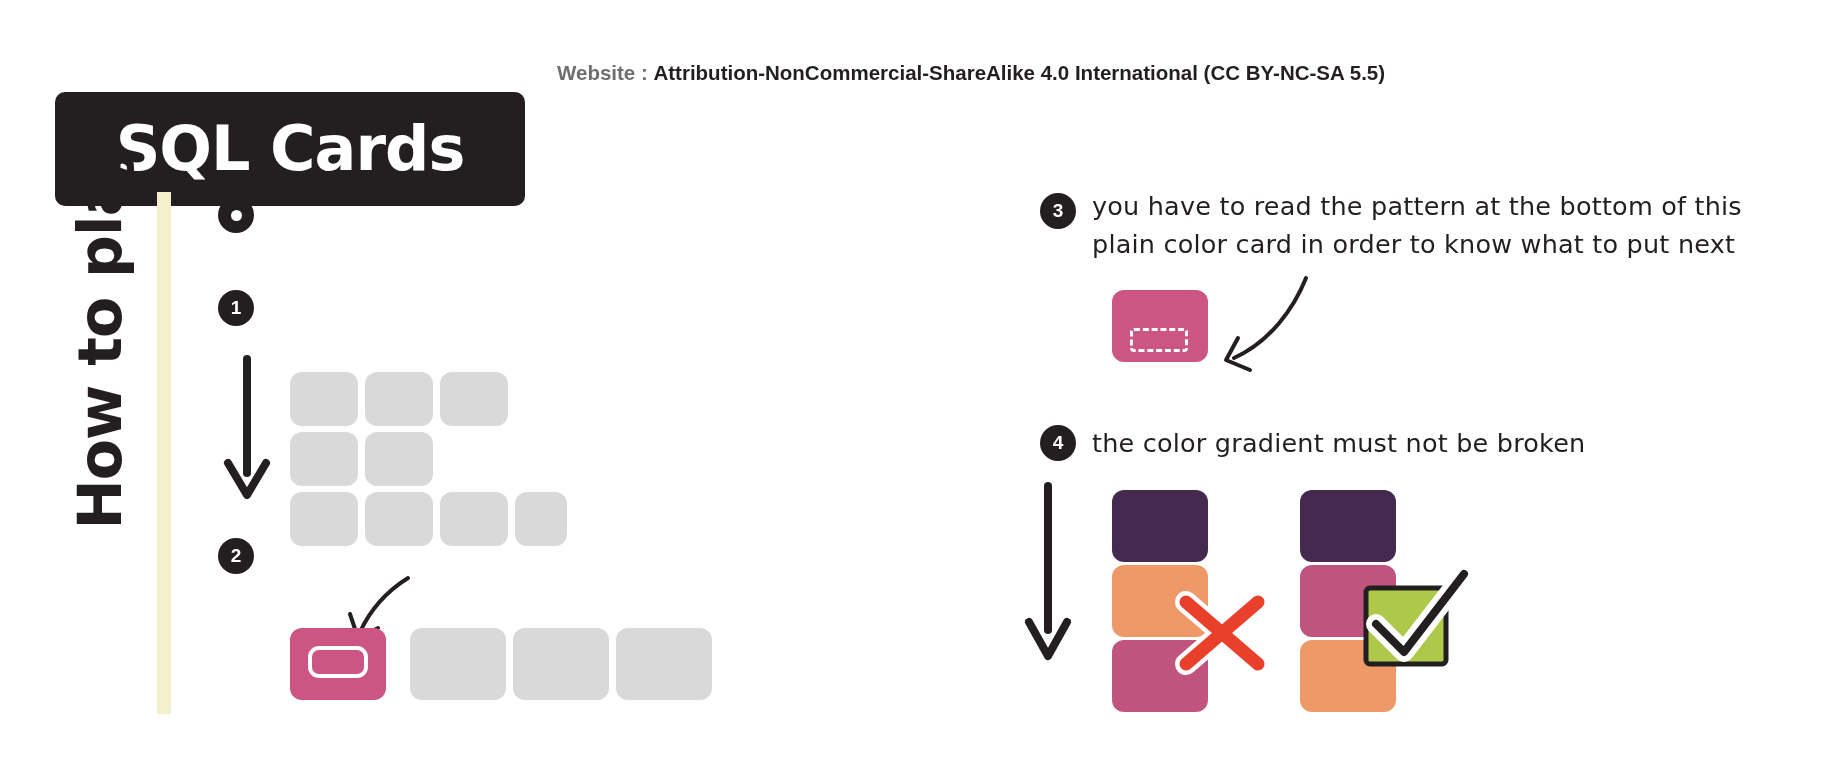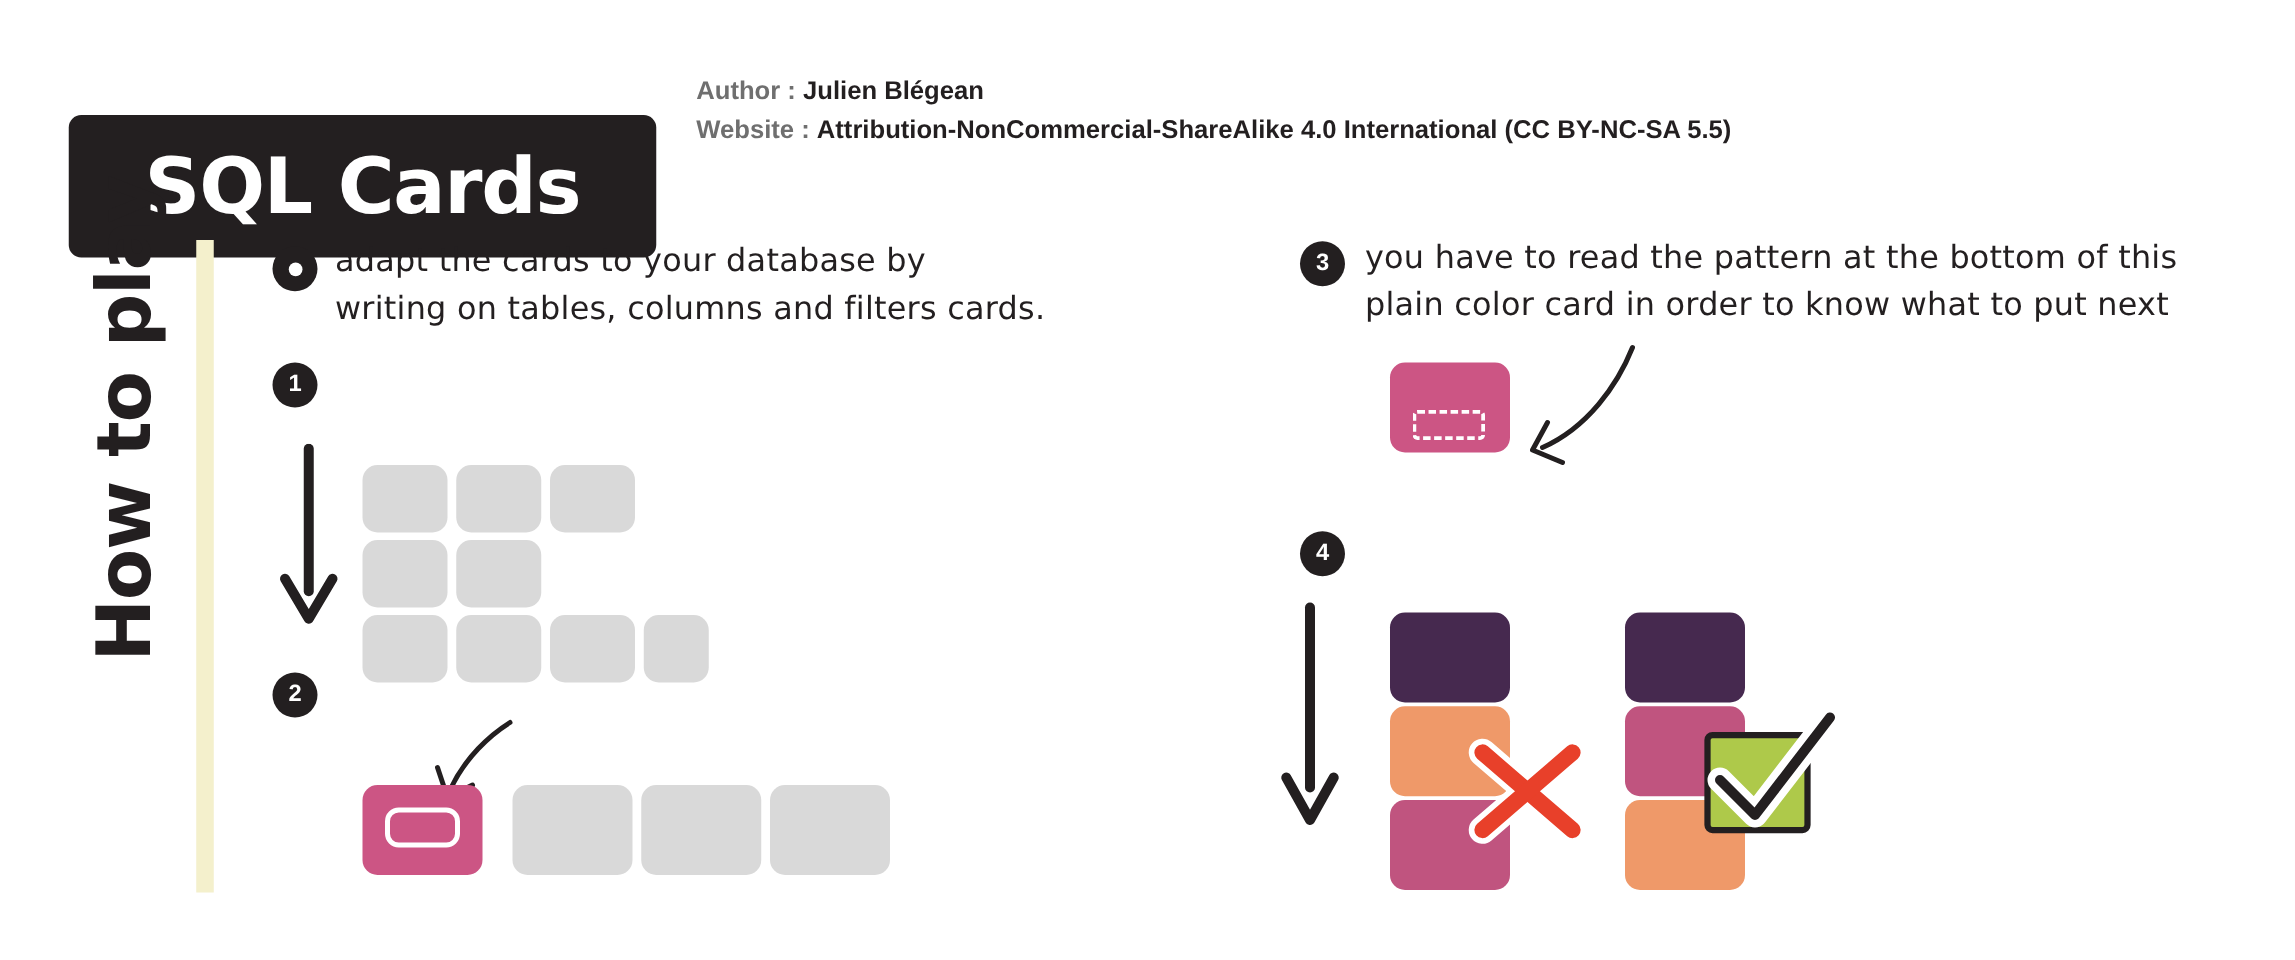--- a/index.html
+++ b/index.html
@@ -131,35 +131,29 @@
 <body>
 
 <div id="page">
 
   <div class="title-pill">
     <span class="txt">SQL Cards</span>
   </div>
 
   <div class="meta">
     <span class="row">
-      <span class="lbl">Author :</span>
-      <span class="val">Julien Blégean</span>
-    </span>
-    <span class="row">
       <span class="lbl">Website :</span>
       <span class="val">Attribution-NonCommercial-ShareAlike 4.0 International (CC BY-NC-SA 5.5)</span>
     </span>
   </div>
 
   <div class="vert-bar"></div>
   <div class="vert-title">How to play</div>
 
   <div class="bullet dot" style="left:218px; top:197px;"></div>
-  <div class="hand" style="left:268px; top:190px; width:640px;">adapt the cards to your database by
-writing on tables, columns and filters cards.</div>
 
   <div class="bullet" style="left:218px; top:290px;">1</div>
 
   <svg class="arrow-svg" style="left:222px; top:355px;" width="60" height="150" viewBox="0 0 60 150">
     <path d="M25 4 L25 118" stroke="#231f20" stroke-width="8" fill="none" stroke-linecap="round"></path>
     <path d="M6 108 L25 140 L44 108" stroke="#231f20" stroke-width="8" fill="none" stroke-linecap="round" stroke-linejoin="round"></path>
   </svg>
 
   <div class="card" style="left:290px; top:372px; width:68px; height:54px;"></div>
   <div class="card" style="left:365px; top:372px; width:68px; height:54px;"></div>
@@ -194,20 +188,21 @@
   <div class="card" style="left:1112px; top:290px; width:96px; height:72px; background:#cc5584;">
     <div class="dashed-chip" style="left:18px; top:38px; width:58px; height:24px;"></div>
   </div>
 
   <svg class="arrow-svg" style="left:1190px; top:272px;" width="130" height="110" viewBox="0 0 130 110">
     <path d="M116 6 C104 36, 80 70, 44 86" stroke="#231f20" stroke-width="4" fill="none" stroke-linecap="round"></path>
     <path d="M60 98 L36 88 L48 66" stroke="#231f20" stroke-width="4" fill="none" stroke-linecap="round" stroke-linejoin="round"></path>
   </svg>
 
   <div class="bullet" style="left:1040px; top:425px;">4</div>
+  <div class="hand" style="left:1092px; top:424px; width:700px;">the color gradient must not be broken</div>
 
   <svg class="arrow-svg" style="left:1020px; top:480px;" width="60" height="190" viewBox="0 0 60 190">
     <path d="M28 6 L28 150" stroke="#231f20" stroke-width="8" fill="none" stroke-linecap="round"></path>
     <path d="M9 142 L28 176 L47 142" stroke="#231f20" stroke-width="8" fill="none" stroke-linecap="round" stroke-linejoin="round"></path>
   </svg>
 
   <div class="card" style="left:1112px; top:490px; width:96px; height:72px; background:#46294f;"></div>
   <div class="card" style="left:1112px; top:565px; width:96px; height:72px; background:#ef9969;"></div>
   <div class="card" style="left:1112px; top:640px; width:96px; height:72px; background:#c0547f;"></div>
 

